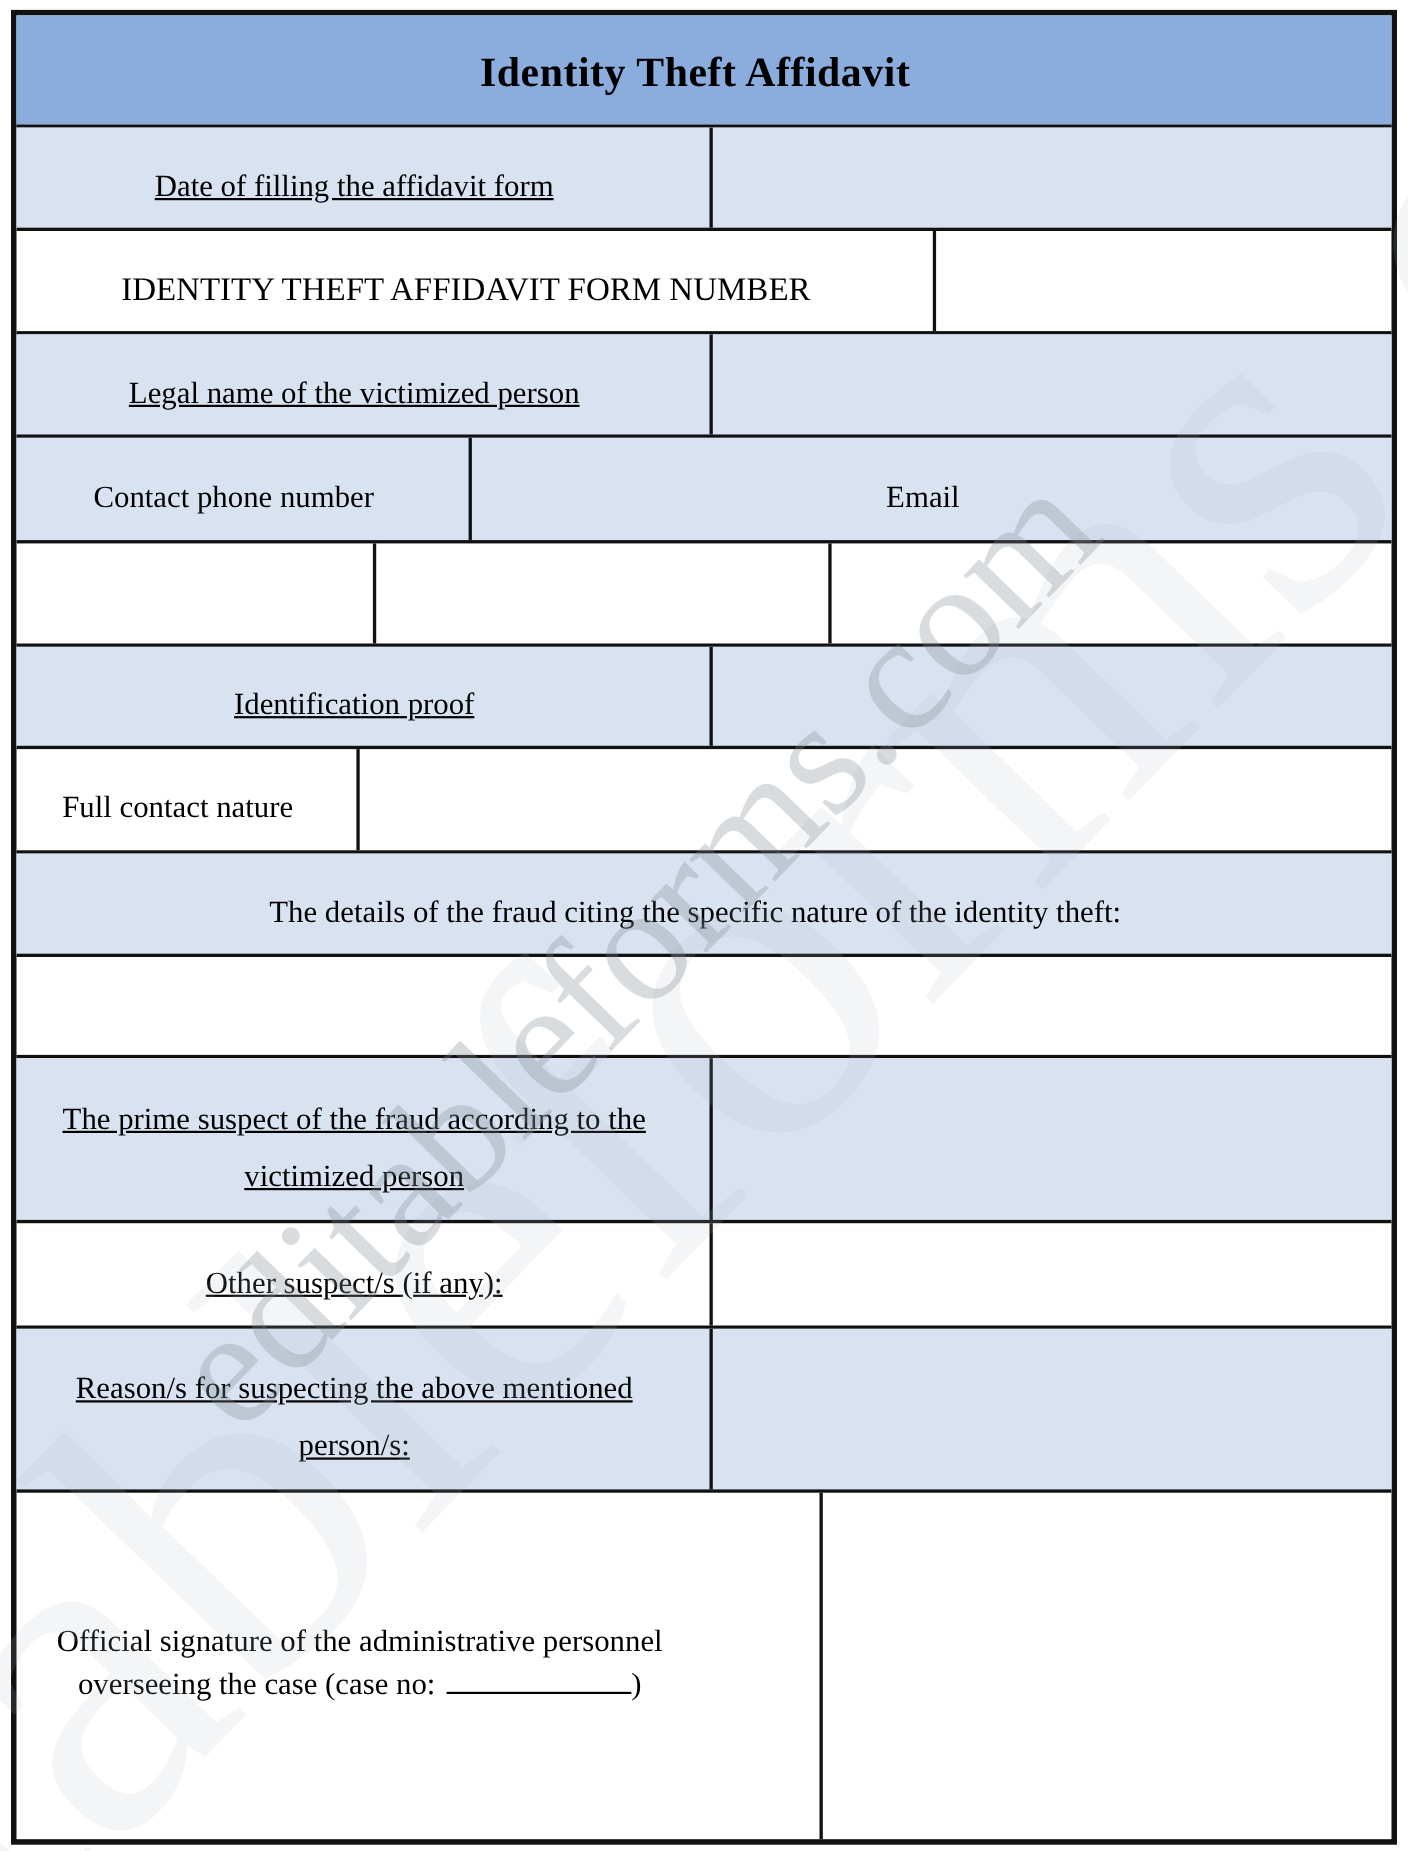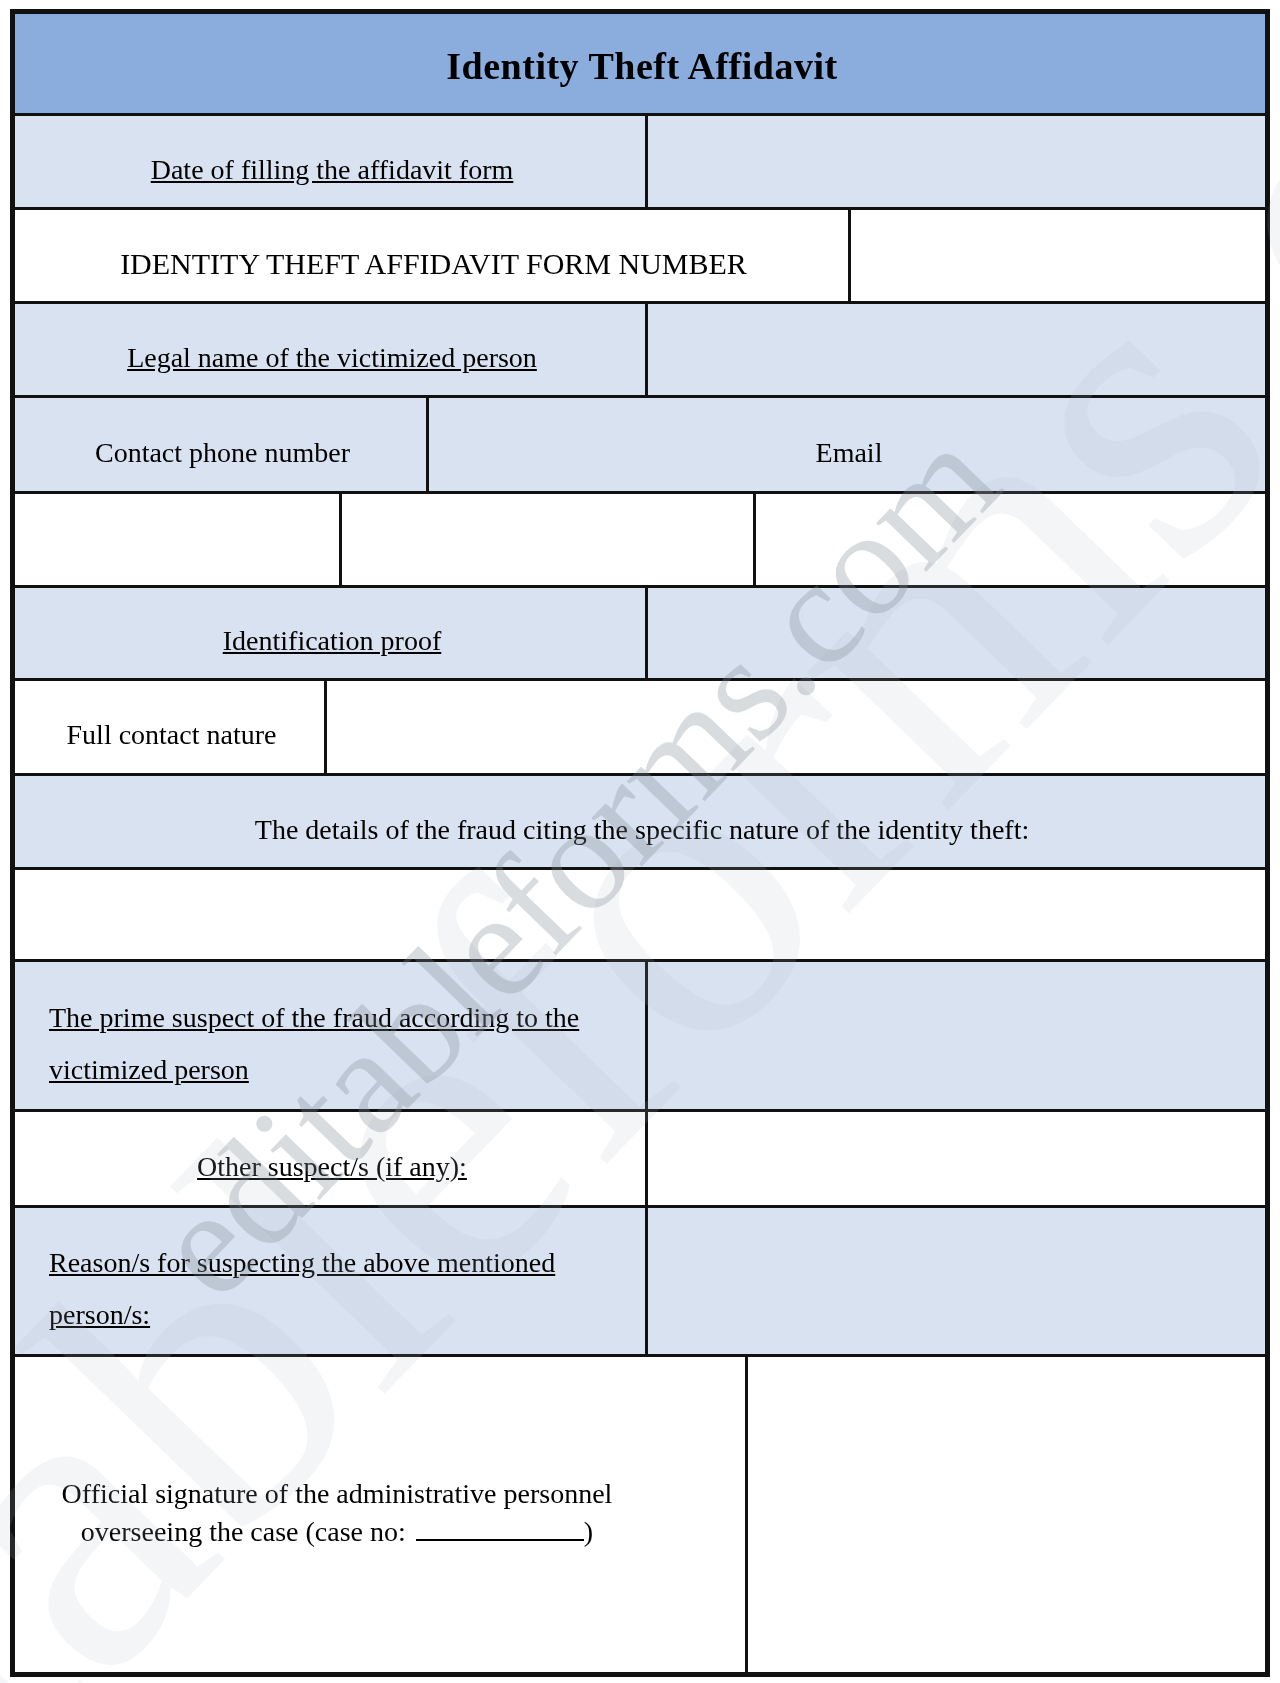--- a/index.html
+++ b/index.html
@@ -38,22 +38,22 @@
   .r9{height:95px;}
   .r10{height:94px;}
   .r11{height:92px;}
   .r12{height:150px;}
   .r13{height:96px;}
   .r14{height:149px;}
   .cell{
     box-sizing:border-box;
     display:flex;flex-direction:column;
     align-items:center;justify-content:center;
-    text-align:left;
-    padding:20px 30px 4px 34px;
+    text-align:center;
+    padding:20px 30px 4px 14px;
     font-size:28px;
     line-height:1.85;
   }
   .cell.divider{border-right:3px solid var(--border,#111111);}
   .blue{background:var(--band-bg,#d9e2f0);}
   .titlecell{
     width:100%;
     background:var(--header-bg,#8badde);
     font-size:38px;font-weight:bold;
     padding-top:10px;

